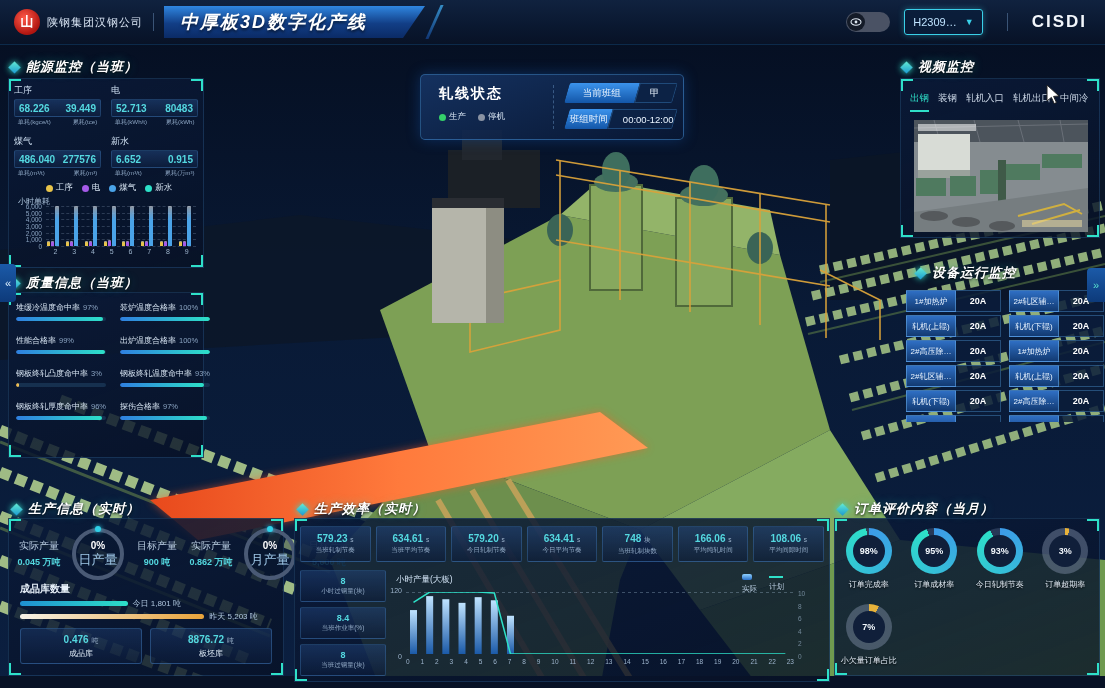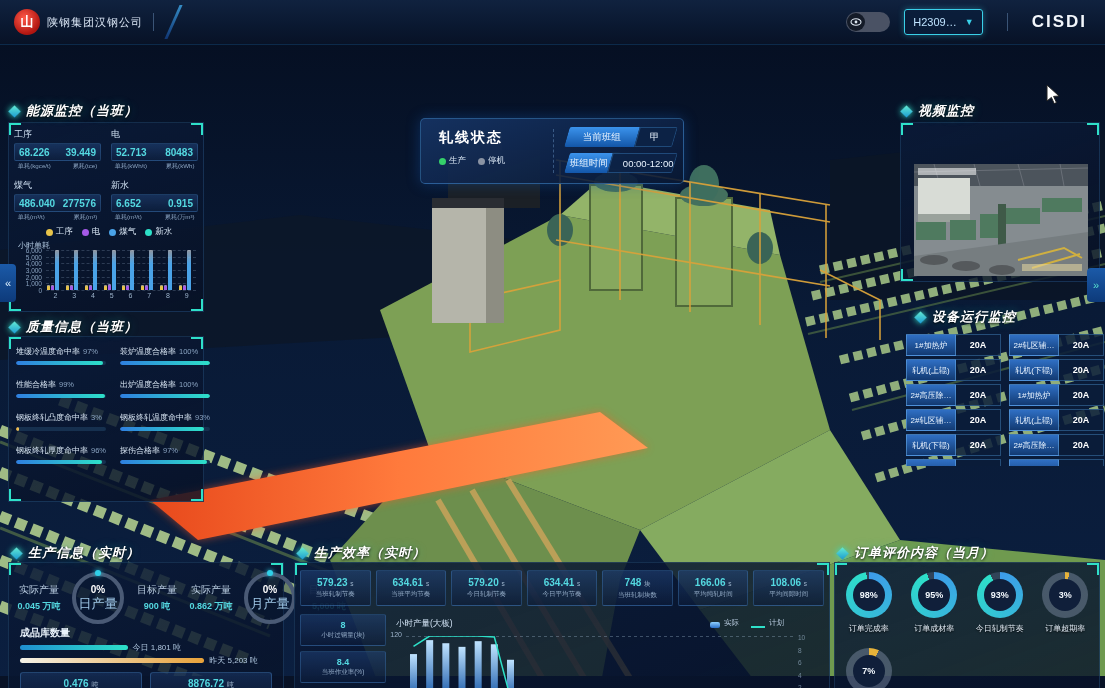--- a/index.html
+++ b/index.html
@@ -45,21 +45,21 @@
     border:1px solid rgba(70,140,200,.22);}
   .frame::before{content:"";position:absolute;inset:0;pointer-events:none;background:
     linear-gradient(#2fe0c9,#2fe0c9) left 0 top 0/12px 2px,
     linear-gradient(#2fe0c9,#2fe0c9) left 0 top 0/2px 12px,
     linear-gradient(#2fe0c9,#2fe0c9) right 0 top 0/12px 2px,
     linear-gradient(#2fe0c9,#2fe0c9) right 0 top 0/2px 12px,
     linear-gradient(#2fe0c9,#2fe0c9) left 0 bottom 0/12px 2px,
     linear-gradient(#2fe0c9,#2fe0c9) left 0 bottom 0/2px 12px,
     linear-gradient(#2fe0c9,#2fe0c9) right 0 bottom 0/12px 2px,
     linear-gradient(#2fe0c9,#2fe0c9) right 0 bottom 0/2px 12px;background-repeat:no-repeat;}
-  .panel{position:absolute;z-index:5;margin-top:44px;}
+  .panel{position:absolute;z-index:5;}
   
   #p-energy{left:6px;top:56px;width:200px;height:212px;}
   #p-energy .frame{left:2px;top:22px;right:2px;bottom:0;}
   #energy-grid{position:absolute;left:8px;top:28px;right:8px;display:grid;
     grid-template-columns:1fr 1fr;gap:8px 10px;}
   .e-sec .e-h{font-size:9px;color:#cfe0f2;margin-bottom:2px;}
   .e-vals{display:flex;justify-content:space-between;background:linear-gradient(180deg,rgba(40,80,140,.45),rgba(16,36,70,.55));
     border:1px solid rgba(80,150,220,.25);border-radius:2px;padding:3px 4px 2px;}
   .e-v{font-size:10px;font-weight:700;color:#54d8e0;}
   .e-ls{display:flex;justify-content:space-between;padding:1px 3px 0;}
@@ -159,21 +159,21 @@
   .f-card .fv small{font-size:6.5px;color:#9db4cc;font-weight:400;}
   .f-card .fl{font-size:6.5px;color:#93abc6;white-space:nowrap;}
   #eff-side{position:absolute;left:8px;top:72px;width:86px;display:flex;flex-direction:column;gap:5px;}
   .f-side{height:30px;background:linear-gradient(180deg,rgba(35,70,125,.5),rgba(12,28,58,.6));
     border:1px solid rgba(80,150,220,.28);border-radius:2px;display:flex;flex-direction:column;
     align-items:center;justify-content:center;gap:1px;}
   .f-side .fv{font-size:9px;font-weight:700;color:#54d8e0;}
   .f-side .fl{font-size:6.5px;color:#93abc6;white-space:nowrap;}
   #eff-chart-title{position:absolute;left:104px;top:76px;font-size:8.5px;color:#cfe0f2;}
   #eff-legend{position:absolute;right:48px;top:76px;display:flex;gap:12px;align-items:center;}
-  .fl-it{display:flex;align-items:flex-end;gap:4px;font-size:7.5px;color:#b8cbdf;}
+  .fl-it{display:flex;align-items:flex-start;gap:4px;font-size:7.5px;color:#b8cbdf;flex-direction:column;}
   .fl-bar{width:10px;height:6px;border-radius:2px;background:linear-gradient(180deg,#8fd0ff,#2a6fc8);}
   .fl-line{width:14px;height:2px;background:#2fe0c9;}
   #eff-y{position:absolute;left:88px;top:92px;width:22px;height:66px;font-size:7px;color:#9db4cc;text-align:right;}
   #eff-plot{position:absolute;left:114px;top:94px;width:388px;height:62px;}
   #eff-x{position:absolute;left:114px;top:160px;width:388px;display:flex;justify-content:space-between;
     font-size:6.5px;color:#9db4cc;}
   #eff-y2{position:absolute;left:506px;top:92px;width:16px;height:70px;display:flex;flex-direction:column;
     justify-content:space-between;font-size:6.5px;color:rgba(170,195,220,.6);}
   
   #p-orders{left:832px;top:498px;width:270px;height:182px;}
@@ -279,20 +279,23 @@
     <line x1="472" y1="490" x2="590" y2="688"></line>
     <line x1="508" y1="480" x2="636" y2="688"></line>
   </g>
   <rect x="0" y="676" width="1105" height="12" fill="#081226"></rect>
 </svg>
 
 <div id="header">
   <div class="logo">山</div>
   <div class="company">陕钢集团汉钢公司</div>
   <div class="hdr-div"></div>
+  <div class="title-plate">
+    <span>中厚板3D数字化产线</span>
+  </div>
   <div class="hdr-streak"></div>
   <div class="hdr-right">
     <div class="toggle">
       <div class="knob">
         <svg width="12" height="12" viewBox="0 0 12 12">
             <ellipse cx="6" cy="6" rx="5" ry="3.2" fill="none" stroke="#dfe8f2" stroke-width="1.1"></ellipse>
             <circle cx="6" cy="6" r="1.4" fill="#dfe8f2"></circle>
           </svg>
       </div>
     </div>
@@ -547,20 +550,28 @@
       </div>
     </div>
 </div>
 
 <div class="panel" id="p-video">
   <div class="ptitle" style="left:4px;top:2px;">
     <span class="dmd"></span>
     <span class="txt">视频监控</span>
   </div>
   <div class="frame"></div>
+  <div id="video-tabs">
+      <div class="v-tab active">出钢</div>
+      <div class="v-tab">装钢</div>
+      <div class="v-tab">轧机入口</div>
+      <div class="v-tab">轧机出口</div>
+      <div class="v-tab">中间冷</div>
+      <div class="v-tab">电加热</div>
+    </div>
   <div id="video-feed">
     <svg width="174" height="112" viewBox="0 0 174 112">
       <rect width="174" height="112" fill="#858c90"></rect>
       <rect x="0" y="0" width="174" height="22" fill="#4c545c"></rect>
       <g stroke="#6a7078" stroke-width="1">
           <line x1="0" y1="8" x2="174" y2="4"></line>
           <line x1="20" y1="0" x2="26" y2="22"></line>
           <line x1="60" y1="0" x2="66" y2="22"></line>
           <line x1="104" y1="0" x2="110" y2="22"></line>
           <line x1="146" y1="0" x2="150" y2="22"></line>

